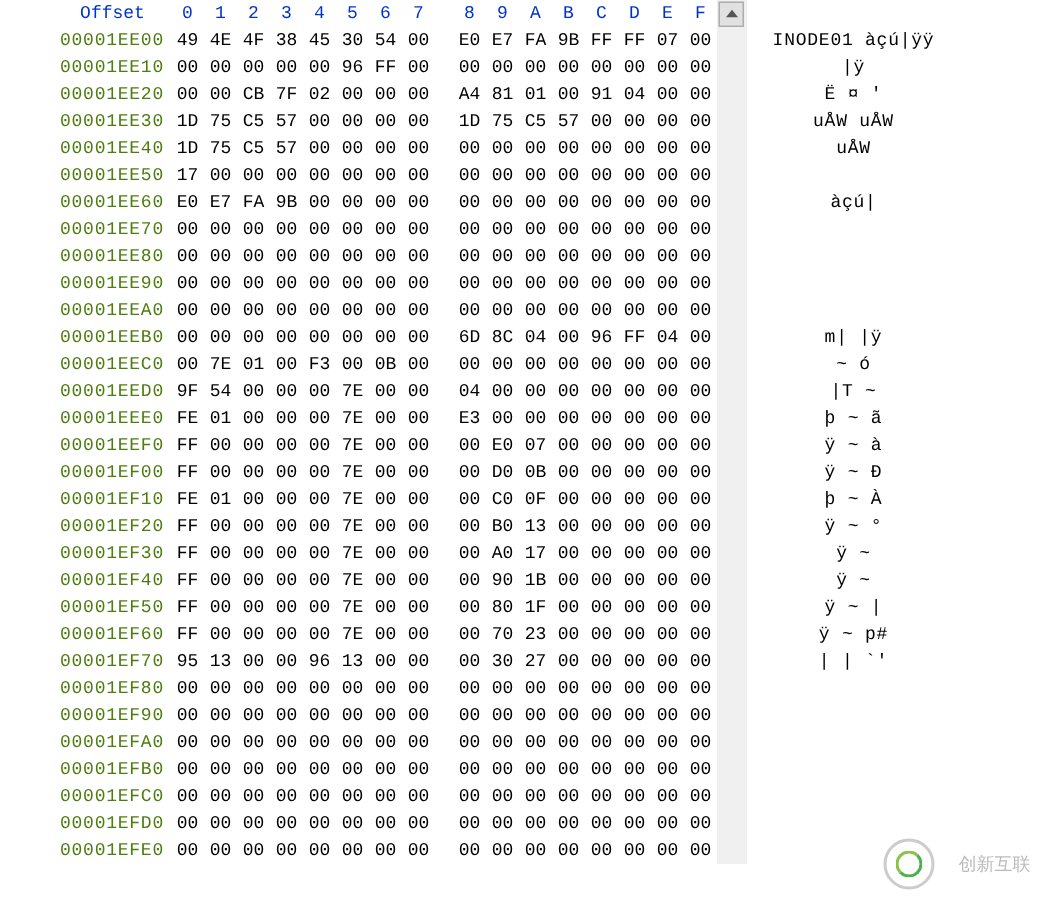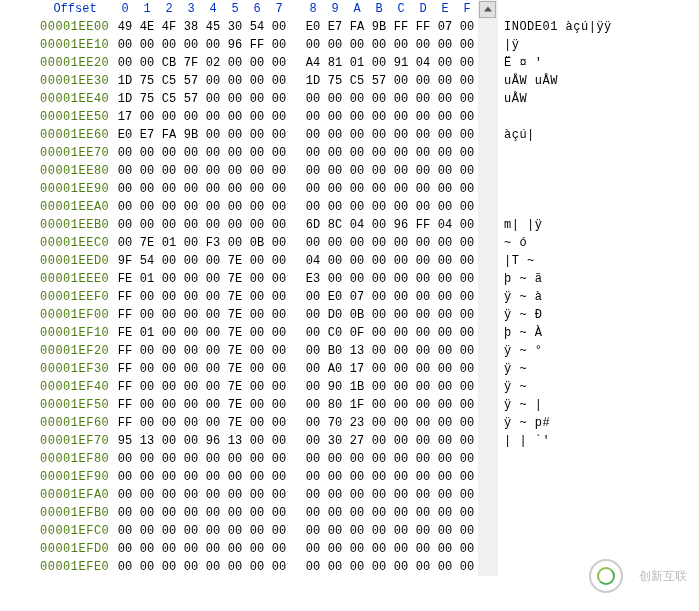--- a/index.html
+++ b/index.html
@@ -71,21 +71,21 @@
     left:50%; top:50%;
     transform:translate(-50%,-50%);
     width:0; height:0;
     border-left:4px solid transparent;
     border-right:4px solid transparent;
     border-bottom:5px solid #555;
   }
   .ascii-cell {
     color: #000;
     padding: 0 4px 0 6px;
-    text-align: left;
+    text-align: center;
     font-family: 'Courier New', monospace;
     width: 130px;
     letter-spacing: 0.5px;
   }
   .ascii-header {
     width: 130px;
   }
   .watermark {
     position: absolute;
     right: 12px;

